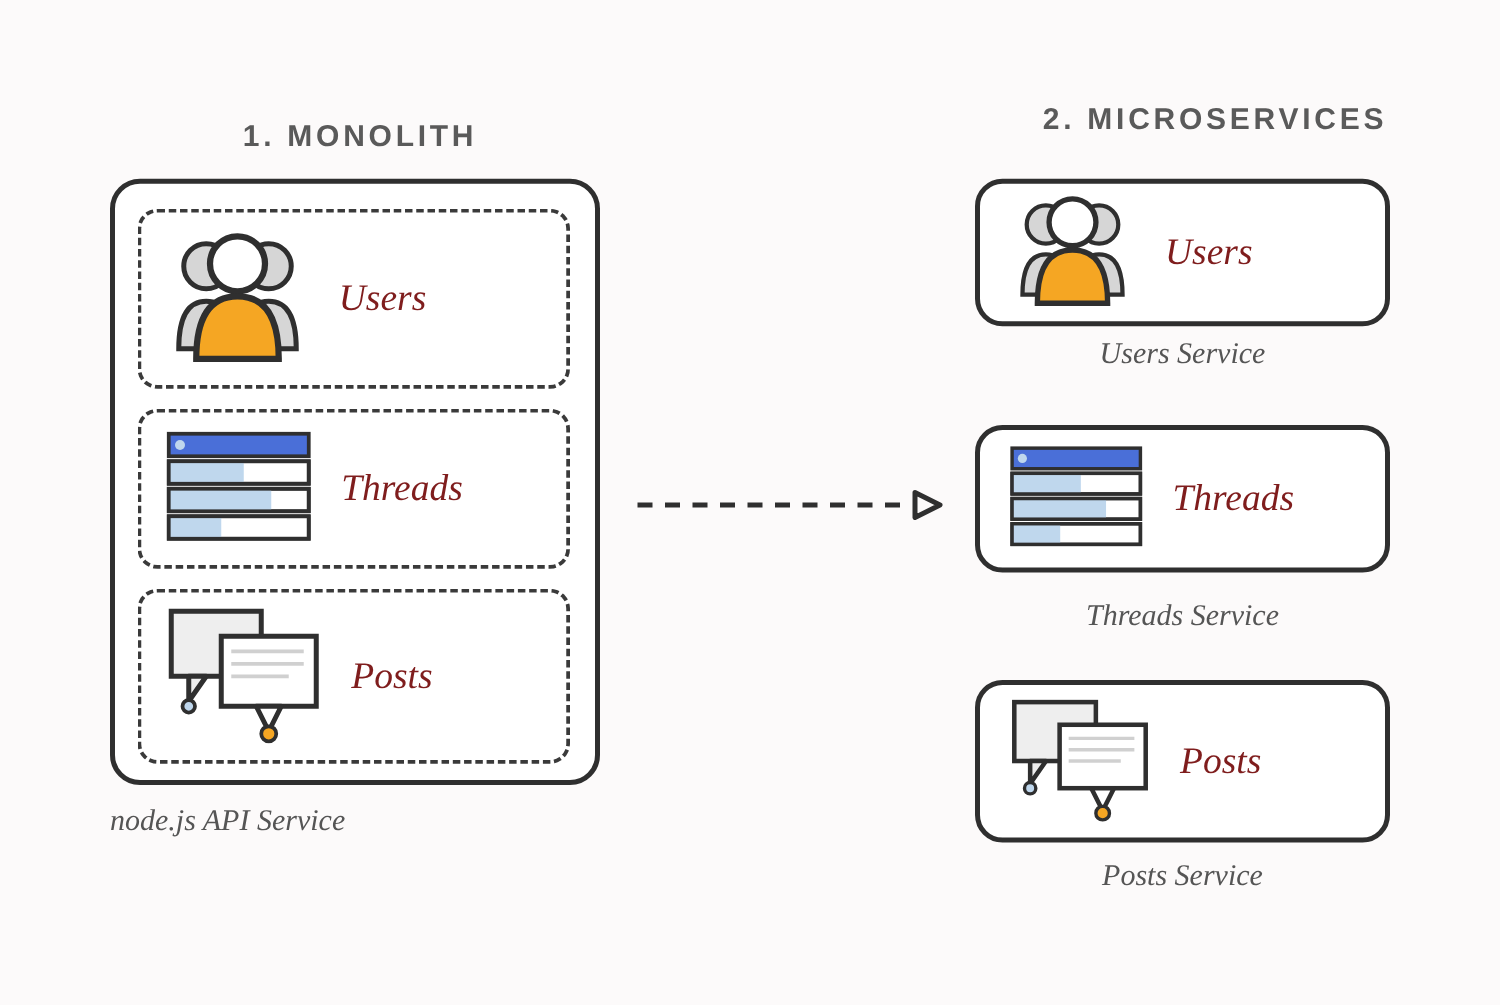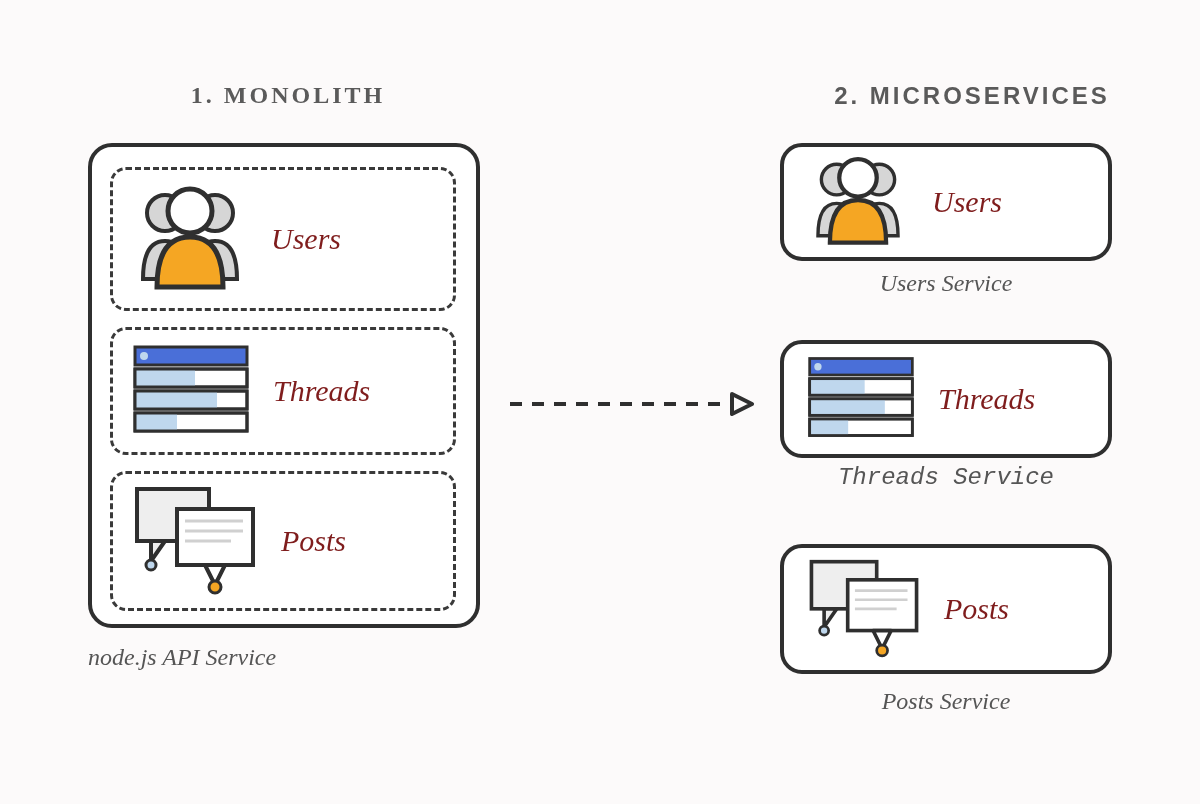--- a/index.html
+++ b/index.html
@@ -12,21 +12,21 @@
     color: #3a3a3a;
   }
   .heading {
     font-family: -apple-system, 'Segoe UI', Arial, sans-serif;
     font-weight: 600;
     letter-spacing: 3px;
     font-size: 24px;
     color: #5a5a5a;
     text-align: center;
   }
-  .heading-left { position: absolute; top: 82px; left: 108px; width: 360px; font-family: Liberation Serif, serif; }
+  .heading-left { position: absolute; top: 96px; left: 108px; width: 360px; }
   .heading-right { position: absolute; top: 82px; left: 792px; width: 360px; }
 
   
   .monolith-box {
     position: absolute;
     top: 143px;
     left: 88px;
     width: 392px;
     height: 485px;
     border: 4px solid #2f2f2f;
@@ -85,21 +85,21 @@
   .service-caption {
     position: absolute;
     left: 780px;
     width: 332px;
     text-align: center;
     font-size: 24px;
     font-style: italic;
     color: #555;
   }
   .cap-users   { top: 270px; }
-  .cap-threads { top: 464px; font-family: Liberation Mono, monospace; }
+  .cap-threads { top: 480px; }
   .cap-posts   { top: 688px; text-align: center; }
 
   
   .arrow {
     position: absolute;
     top: 392px;
     left: 508px;
     width: 248px;
     height: 24px;
   }

